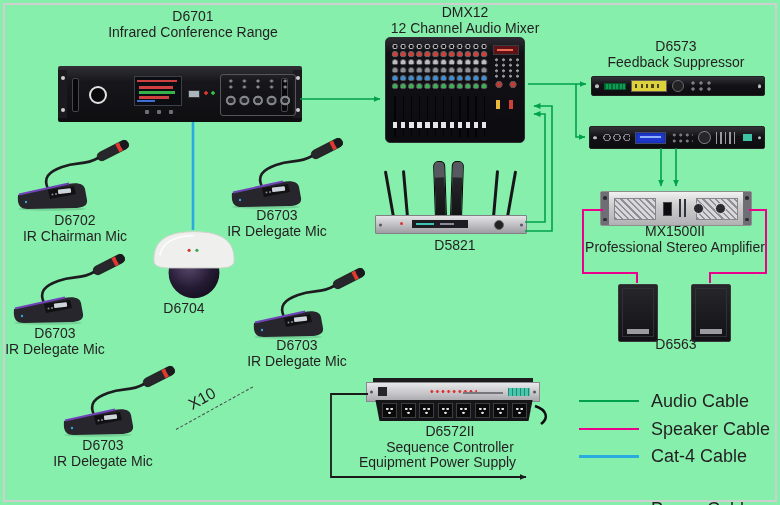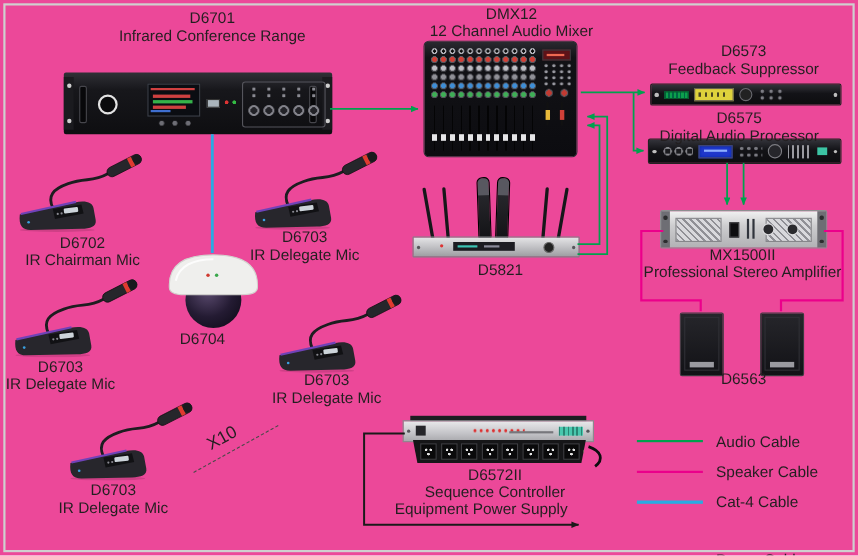--- a/index.html
+++ b/index.html
@@ -1,16 +1,16 @@
 <!DOCTYPE html>
 <html><head>
 <meta charset="utf-8">
 <style>
   html,body{margin:0;padding:0;background:#fff;}
-  .stage{position:relative;width:780px;height:505px;background:#ec4899;
+  .stage{position:relative;width:780px;height:505px;background:#86efac;
          font-family:"Liberation Sans",sans-serif;color:#231f20;overflow:hidden;}
   .frame{position:absolute;inset:3px;border:2px solid #cfcfcf;pointer-events:none;}
 
   
   .lbl{position:absolute;text-align:center;font-size:14px;line-height:15.5px;z-index:3;}
   .lbl div{white-space:normal;}
 
   
   .wires{position:absolute;left:0;top:0;width:780px;height:505px;z-index:5;pointer-events:none;}
 
@@ -156,21 +156,21 @@
 
   
   .x10{position:absolute;left:188px;top:390px;font-size:16px;transform:rotate(-29deg);z-index:3;}
   .dash{position:absolute;left:176px;top:429px;width:88px;border-top:1.6px dashed #4a4a4a;
         transform:rotate(-29deg);transform-origin:0 50%;z-index:3;}
 
   
   .legend-row{position:absolute;left:579px;display:flex;align-items:center;gap:12px;height:16px;z-index:3;}
   .legend-line{width:60px;height:2px;flex:none;}
   .lr2 .legend-line,.lr3 .legend-line{height:3px;}
-  .legend-label{font-size:14px;white-space:nowrap;}
+  .legend-label{font-size:18px;white-space:nowrap;}
 </style>
 </head>
 <body>
 
 <div class="stage">
 
   <svg width="0" height="0" style="position:absolute" aria-hidden="true">
     <defs>
       <g id="gmic">
         <ellipse cx="40" cy="71" rx="34" ry="1.8" fill="#000" opacity="0.12"></ellipse>
@@ -355,24 +355,20 @@
     <div>Infrared Conference Range</div>
   </div>
   <div class="lbl" style="left:375px;top:5px;width:180px">
     <div>DMX12</div>
     <div>12 Channel Audio Mixer</div>
   </div>
   <div class="lbl" style="left:591px;top:39px;width:170px">
     <div>D6573</div>
     <div>Feedback Suppressor</div>
   </div>
-  <div class="lbl" style="left:587px;top:100px;width:170px">
-    <div>D6575</div>
-    <div>Digital Audio Processor</div>
-  </div>
   <div class="lbl" style="left:580px;top:224px;width:190px">
     <div>MX1500II</div>
     <div>Professional Stereo Amplifier</div>
   </div>
   <div class="lbl" style="left:581px;top:337px;width:190px">
     <div>D6563</div>
   </div>
   <div class="lbl" style="left:5px;top:213px;width:140px">
     <div>D6702</div>
     <div>IR Chairman Mic</div>

